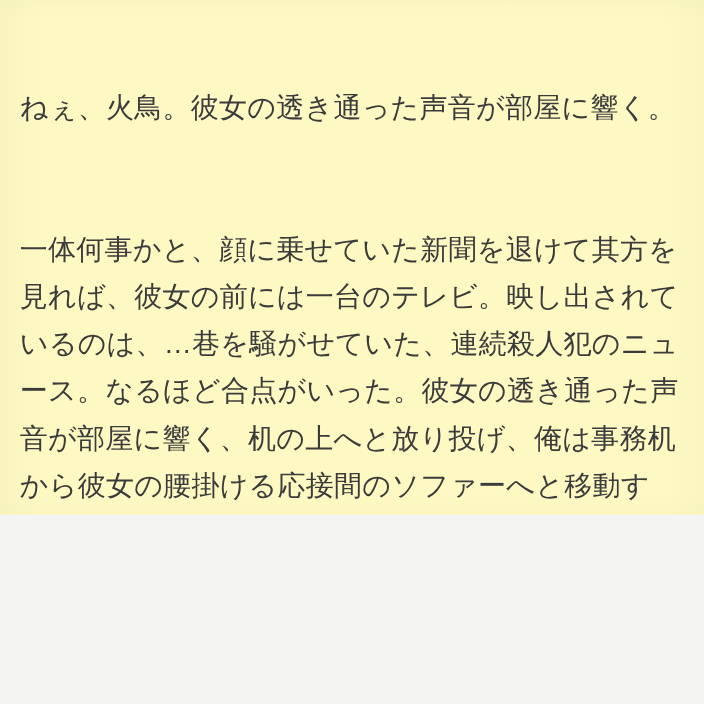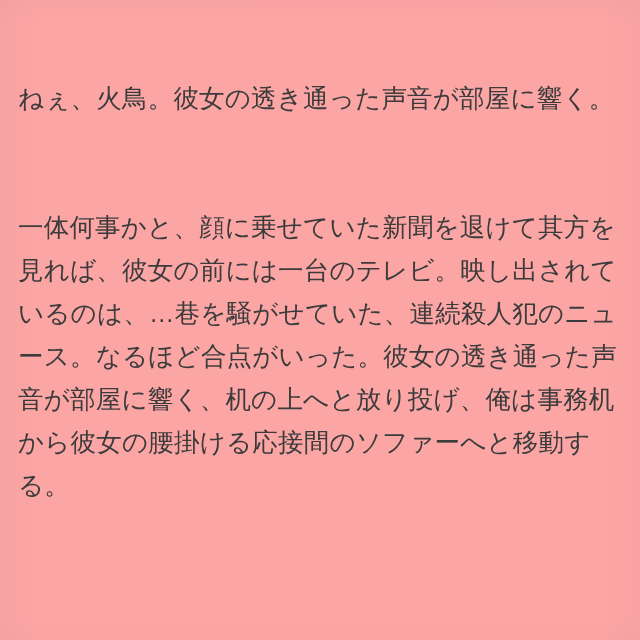--- a/index.html
+++ b/index.html
@@ -9,22 +9,22 @@
   body {
     width: 640px;
     height: 640px;
     background: #f4f4f2;
     font-family: "Liberation Sans", sans-serif;
     overflow: hidden;
   }
   .page {
     position: relative;
     width: 640px;
-    height: 640px;
-    background: #fca5a5;
+    height: 468px;
+    background: #fef9c3;
     box-sizing: border-box;
     padding: 0 18px;
     overflow: hidden;
   }
   
   .page::before {
     content: "";
     position: absolute;
     inset: 0;
     pointer-events: none;

